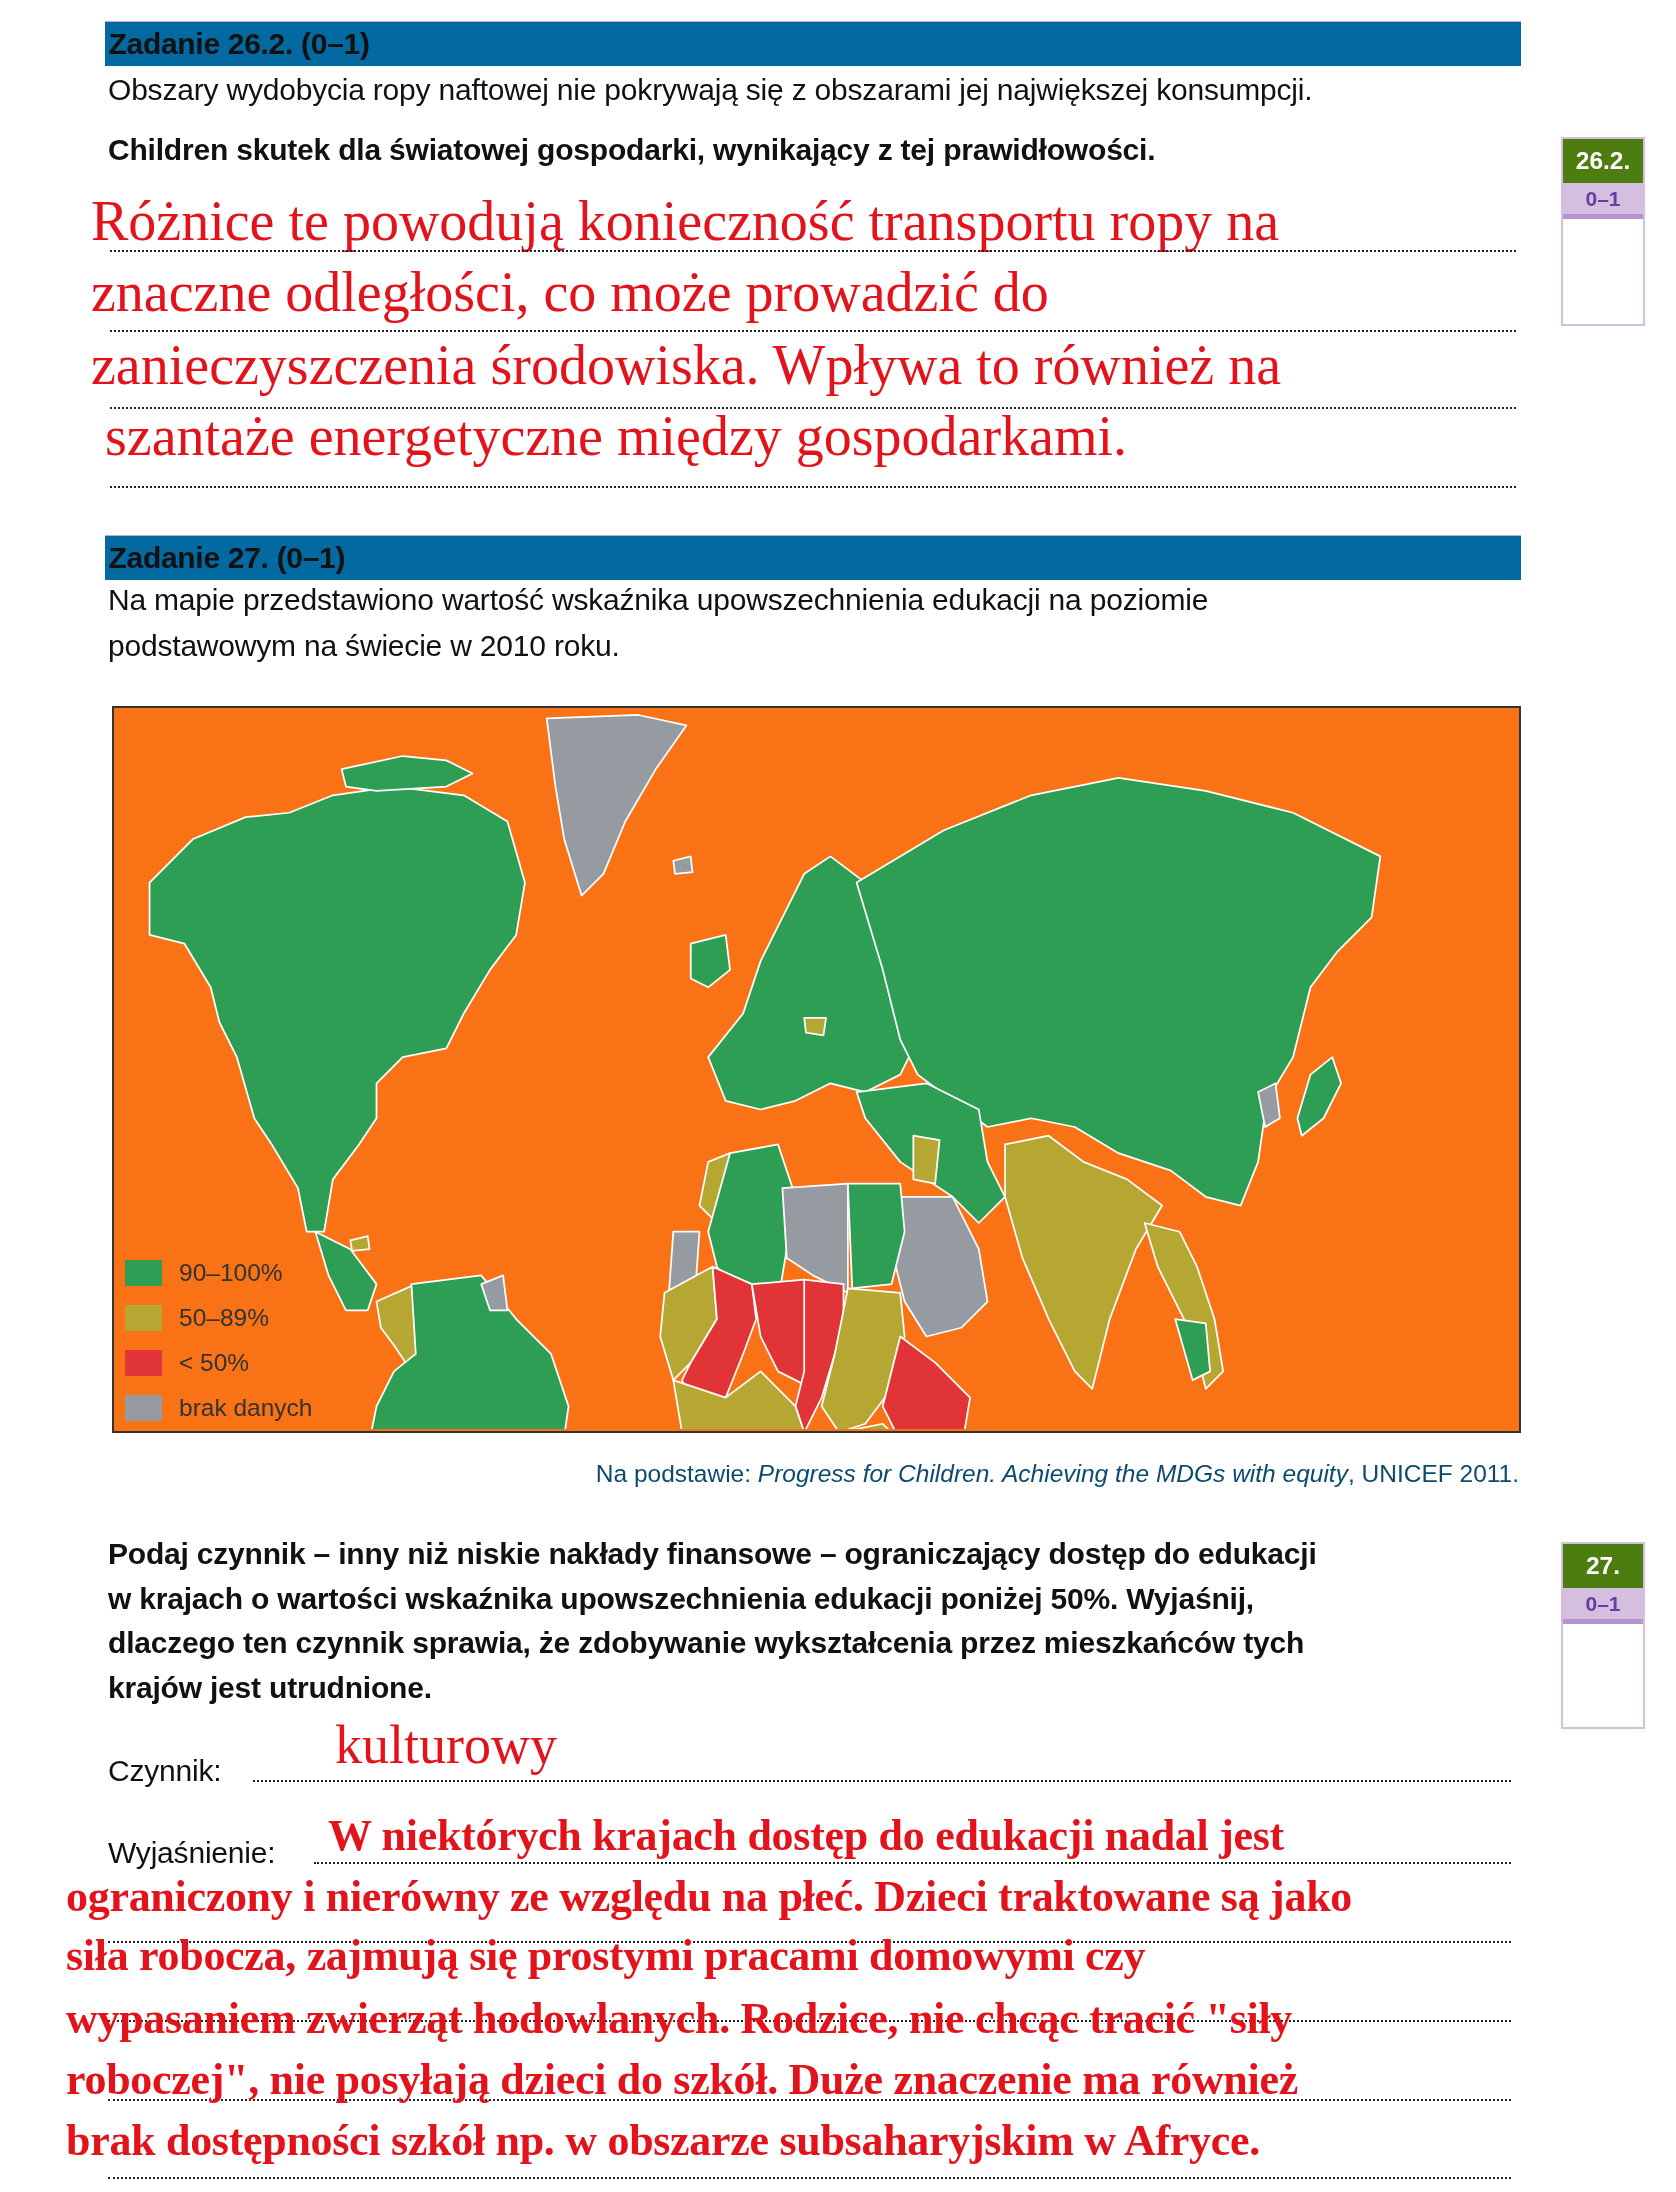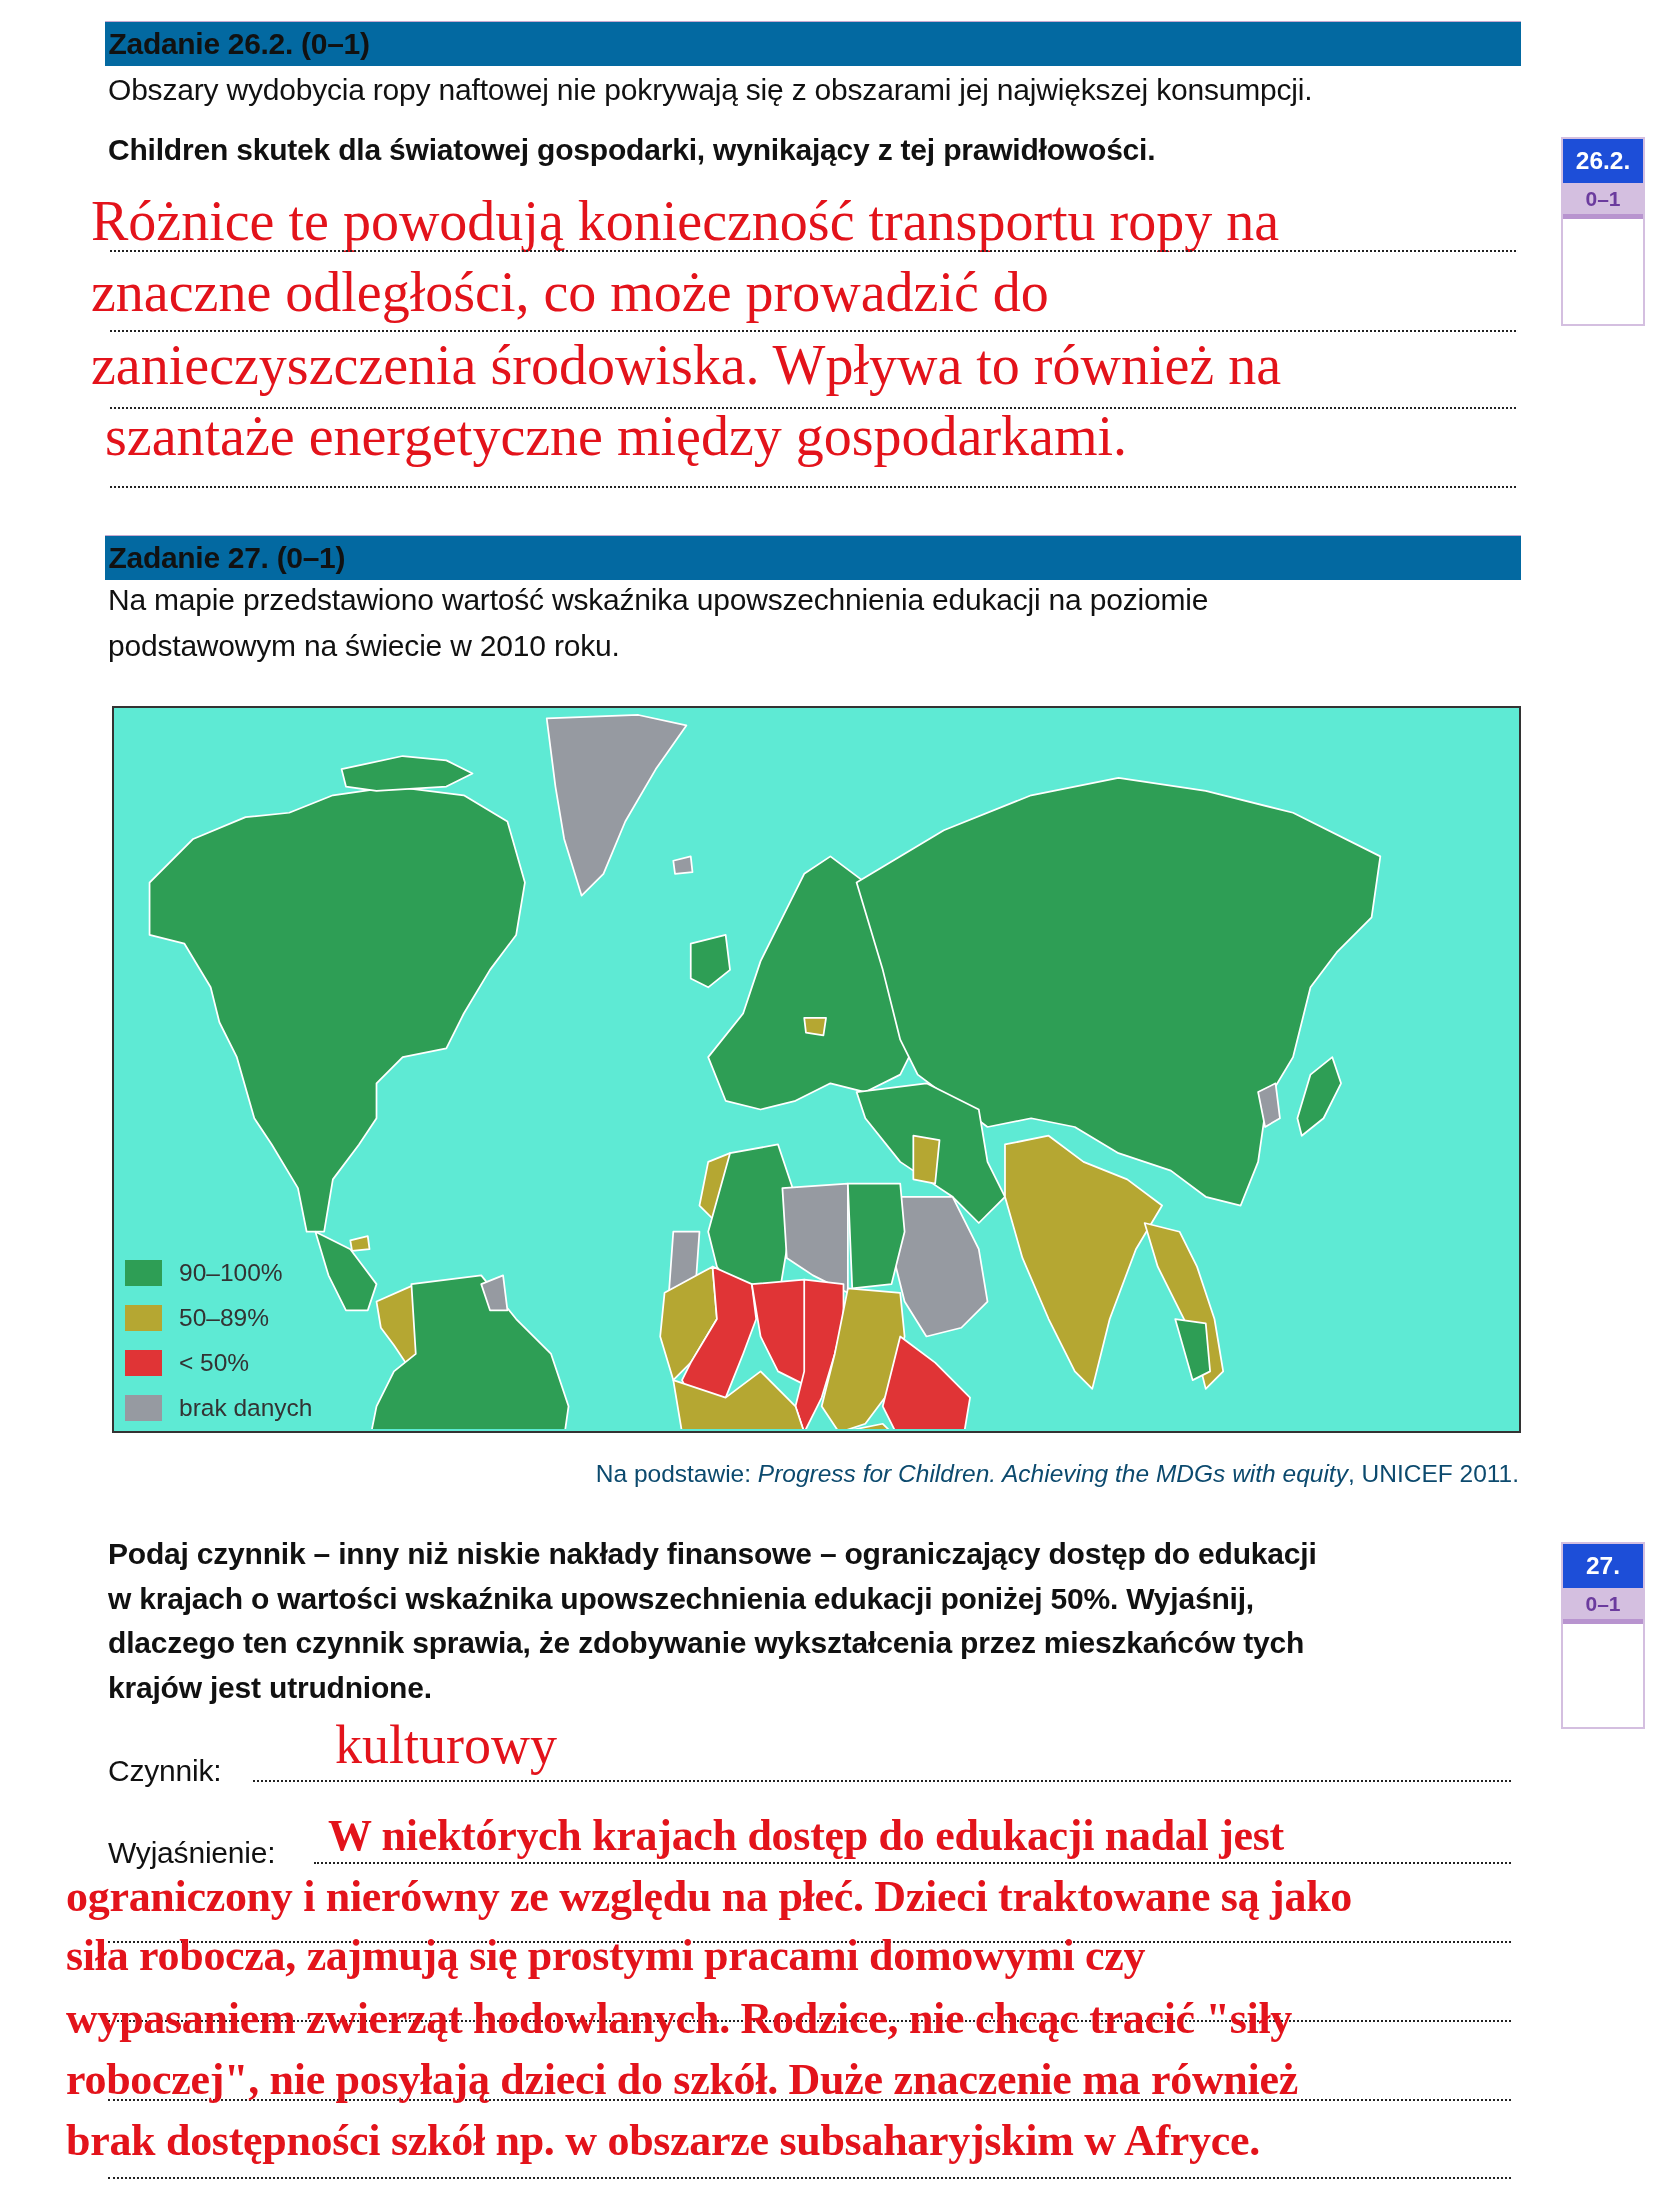--- a/index.html
+++ b/index.html
@@ -8,24 +8,24 @@
   .task-header { position:absolute; left:105px; width:1416px; height:45px; background:#0369a1;
                  border-top:1.7px solid #c7a9d0; box-sizing:border-box; }
   .task-header span { position:absolute; left:3.5px; top:5.2px; font-size:30px; font-weight:bold; color:#111; letter-spacing:-0.3px; }
   .body-text { position:absolute; left:108px; font-size:30px; color:#111; white-space:nowrap; letter-spacing:-0.2px; }
   .bold { font-weight:bold; }
   .dots { position:absolute; height:0; border-bottom:2.6px dotted #222; }
   .answer { position:absolute; font-family:"Liberation Serif","DejaVu Serif", serif; color:#e3131b; white-space:nowrap; }
   .answer.big { font-size:56px; }
   .answer.bold { font-weight:bold; font-size:44px; letter-spacing:-0.3px; }
   .score-box { position:absolute; width:84px; border:2.6px solid #d4bfe0; box-sizing:border-box; background:#fff; }
-  .score-box .num { background:#1d4ed8; color:#fff; font-weight:bold; font-size:24.5px; text-align:center; height:44px; line-height:44px; }
+  .score-box .num { background:#4d7c0f; color:#fff; font-weight:bold; font-size:24.5px; text-align:center; height:44px; line-height:44px; }
   .score-box .pts { background:#d4bfe0; color:#6b3b9e; font-weight:bold; font-size:21px; text-align:center; height:31px; line-height:31px; border-bottom:5.2px solid #b894cf; }
   .score-box .blank { background:#fff; }
-  .map-frame { position:absolute; left:112px; top:706px; width:1409px; height:727px; border:2.6px solid #333; box-sizing:border-box; background:#5eead4; overflow:hidden; }
+  .map-frame { position:absolute; left:112px; top:706px; width:1409px; height:727px; border:2.6px solid #333; box-sizing:border-box; background:#f97316; overflow:hidden; }
   .legend { position:absolute; left:21px; top:542px; }
   .legend-row { display:flex; align-items:center; height:45px; }
   .legend-swatch { width:37px; height:26px; margin-right:17.5px; }
   .legend-label { font-size:24.5px; color:#333; }
   .source { position:absolute; right:158px; top:1460px; font-size:24.5px; color:#0c4a6e; white-space:nowrap;margin-left:10px; }
   .source i { font-style:italic; }
 </style>
 </head>
 <body>
 

